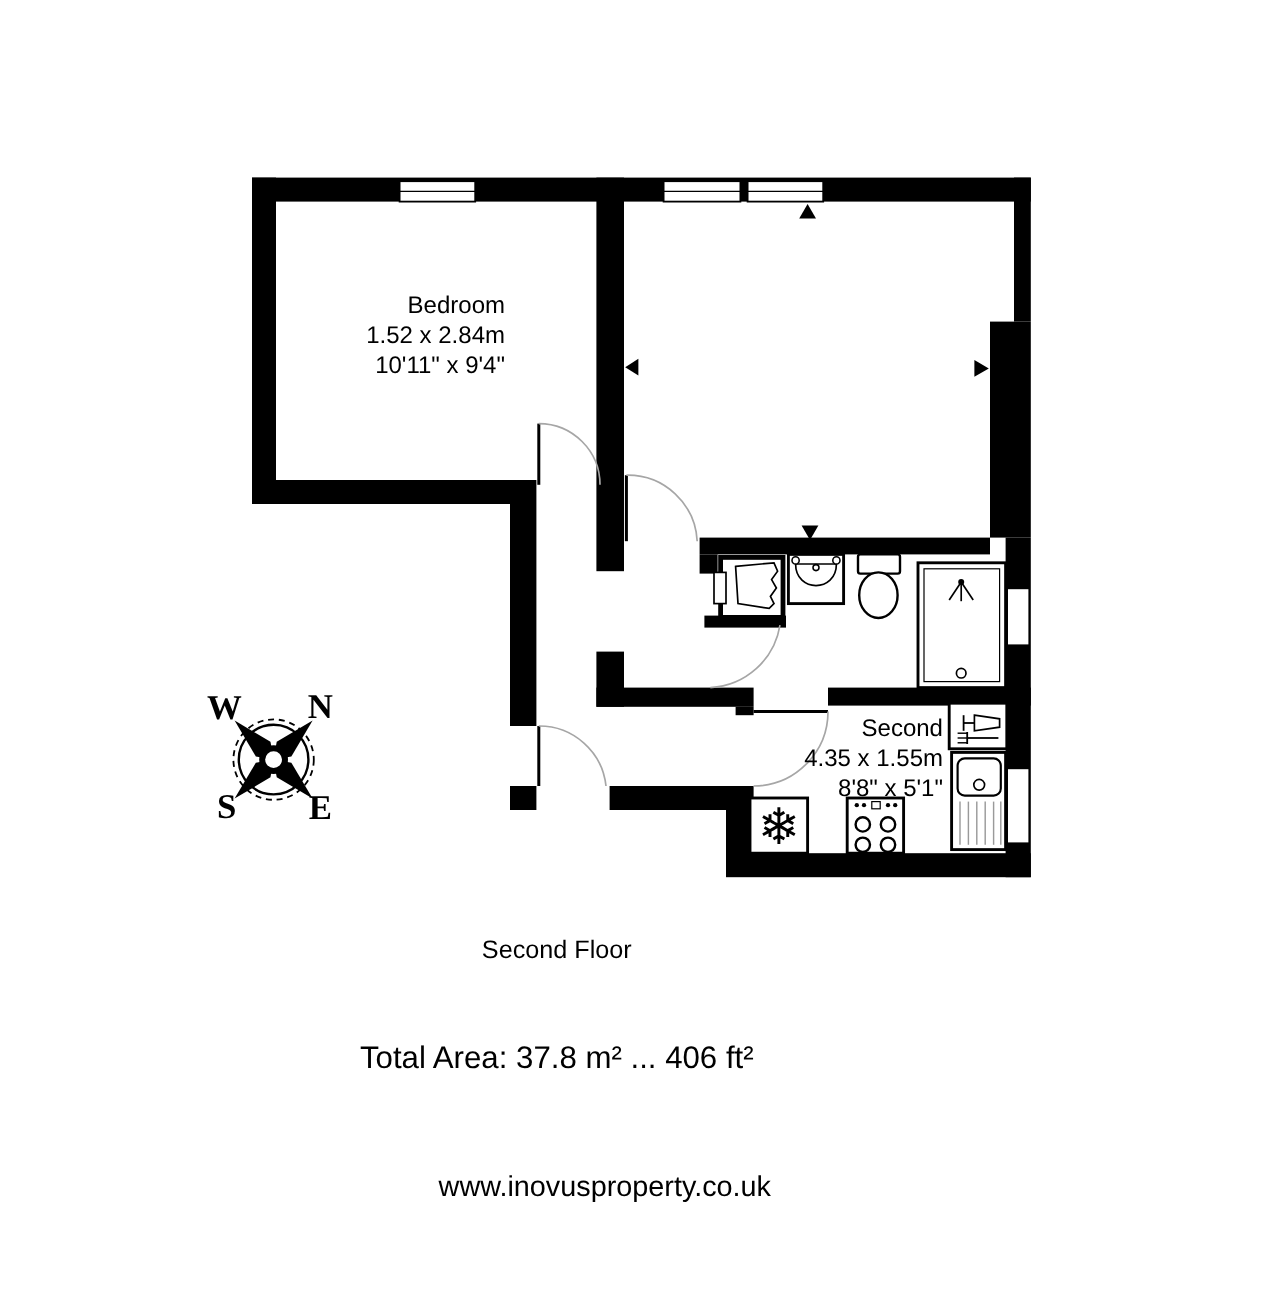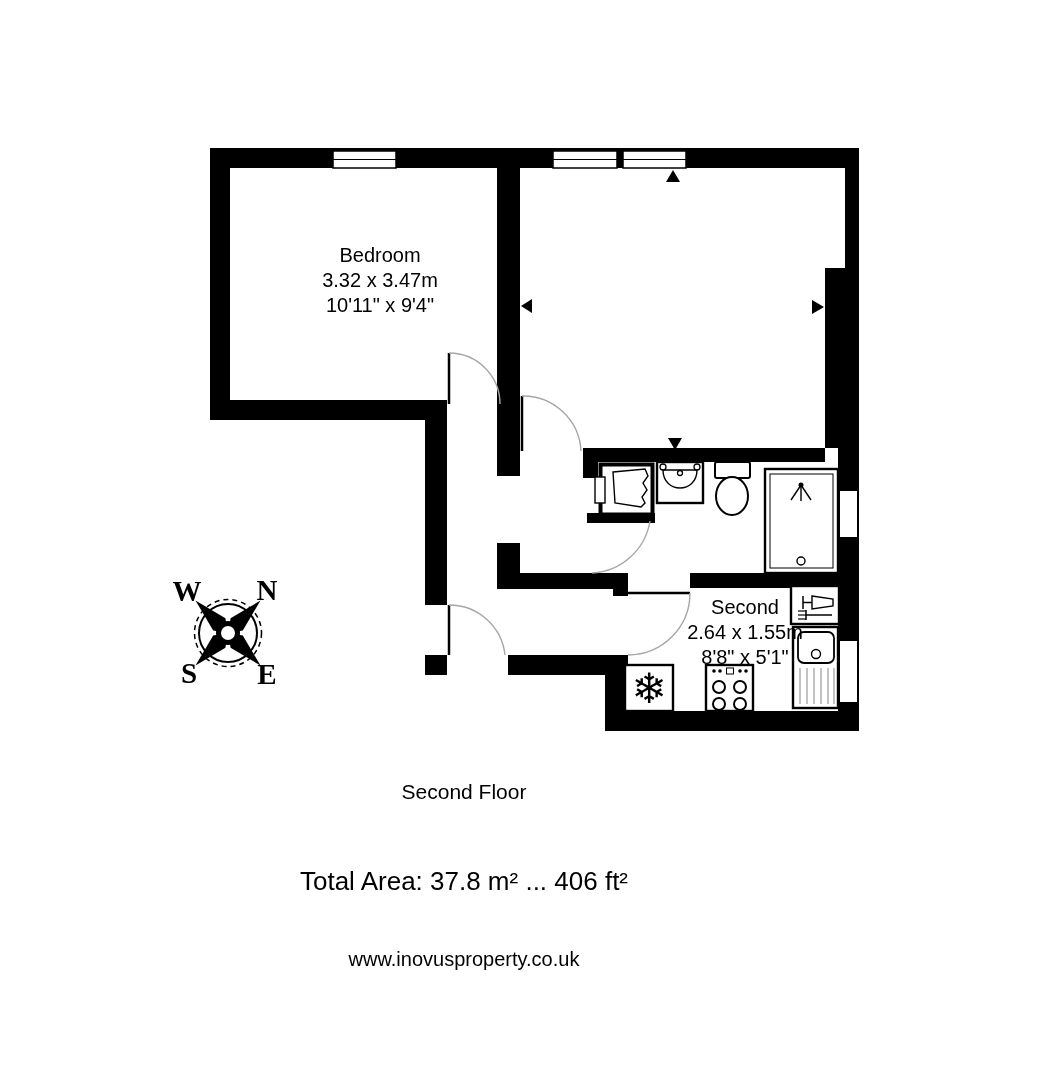--- a/index.html
+++ b/index.html
@@ -1,27 +1,27 @@
 <!DOCTYPE html>
 <html><head>
 <meta charset="utf-8">
 <style>
   html,body { margin:0; padding:0; background:#ffffff; }
   .canvas { position:relative; width:1056px; height:1080px; background:#ffffff;
             font-family:"Liberation Sans", sans-serif; color:#000; overflow:hidden; }
   .plan-svg { position:absolute; left:0; top:0; }
-  .room-label { position:absolute; transform:translateX(-50%); text-align:center;
-                font-size:20px; line-height:25px; white-space:nowrap;margin-left:17px; }
+  .room-label { position:absolute; transform:translateX(-50%); text-align:right;
+                font-size:20px; line-height:25px; white-space:nowrap; }
   .compass-letter { position:absolute; transform:translate(-50%,-50%);
                     font-family:"Liberation Serif", serif; font-weight:bold; font-size:29px; }
   .footer-text { position:absolute; left:0; width:928px; text-align:center; }
   .floor-label { top:780px; font-size:21px; }
   .total-area  { top:866px; font-size:26px; }
   .disclaimer  { top:900px; font-size:20px; line-height:27px; }
-  .website     { top:948px; font-size:20px; }
+  .website     { top:976px; font-size:24px;padding-left:40px; }
 </style>
 </head>
 <body>
 
 <div class="canvas">
 
   <svg class="plan-svg" width="1056" height="1080" viewBox="0 0 1056 1080">
 
     <g fill="#000000" stroke="none">
       <rect x="210" y="148" width="649" height="20"></rect>
@@ -161,28 +161,28 @@
         <polygon points="260.5,665.5 242.8,635.6 228,633 230.6,647.8"></polygon>
         <polygon points="195.5,665.5 213.2,635.6 228,633 225.4,647.8"></polygon>
       </g>
       <circle cx="228" cy="633" r="12" fill="#000"></circle>
       <circle cx="228" cy="633" r="7" fill="#ffffff"></circle>
     </g>
   </svg>
 
   <div class="room-label" style="left:363px; top:243px;">
     <div>Bedroom</div>
-    <div>3.32 x 3.47m</div>
+    <div>1.52 x 2.84m</div>
     <div>10'11" x 9'4"</div>
   </div>
 
 
   <div class="room-label" style="left:728px; top:595px;">
     <div>Second</div>
-    <div>2.64 x 1.55m</div>
+    <div>4.35 x 1.55m</div>
     <div>8'8" x 5'1"</div>
   </div>
 
   <div class="compass-letter" style="left:187px; top:591px;">W</div>
   <div class="compass-letter" style="left:267px; top:590px;">N</div>
   <div class="compass-letter" style="left:189px; top:673px;">S</div>
   <div class="compass-letter" style="left:267px; top:674px;">E</div>
 
   <div class="footer-text floor-label">Second Floor</div>
   <div class="footer-text total-area">Total Area: 37.8 m² ... 406 ft²</div>

